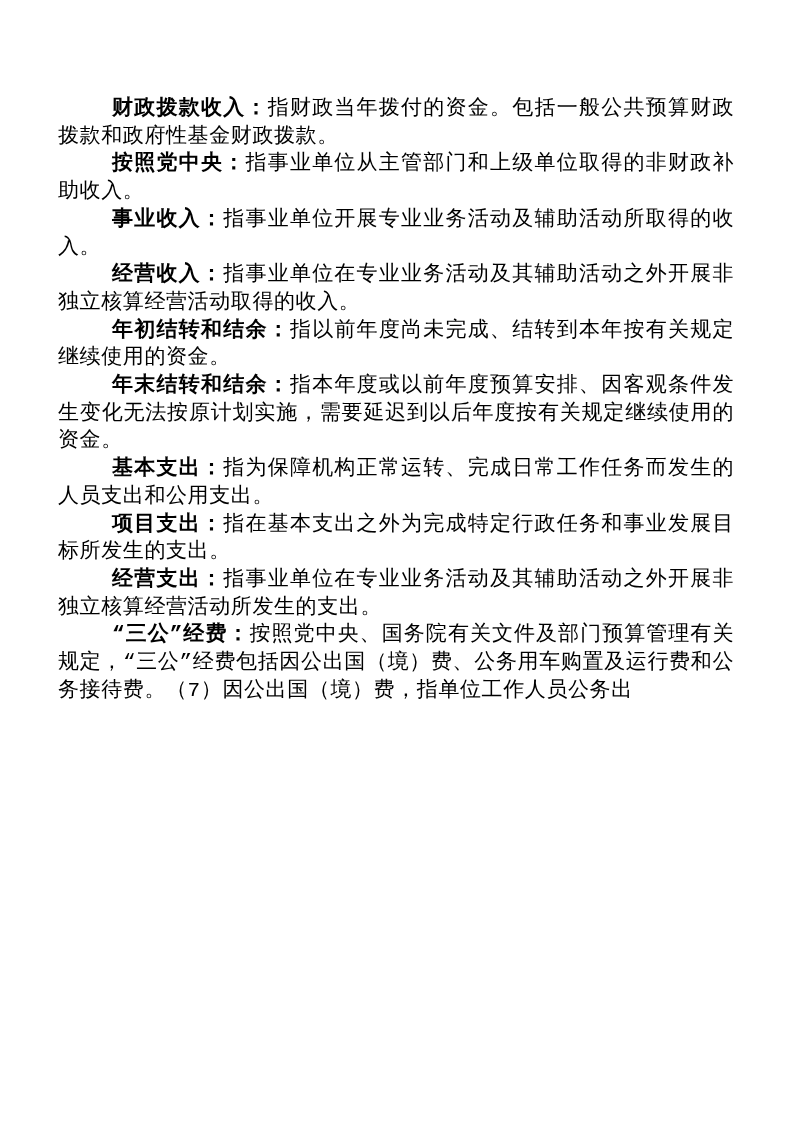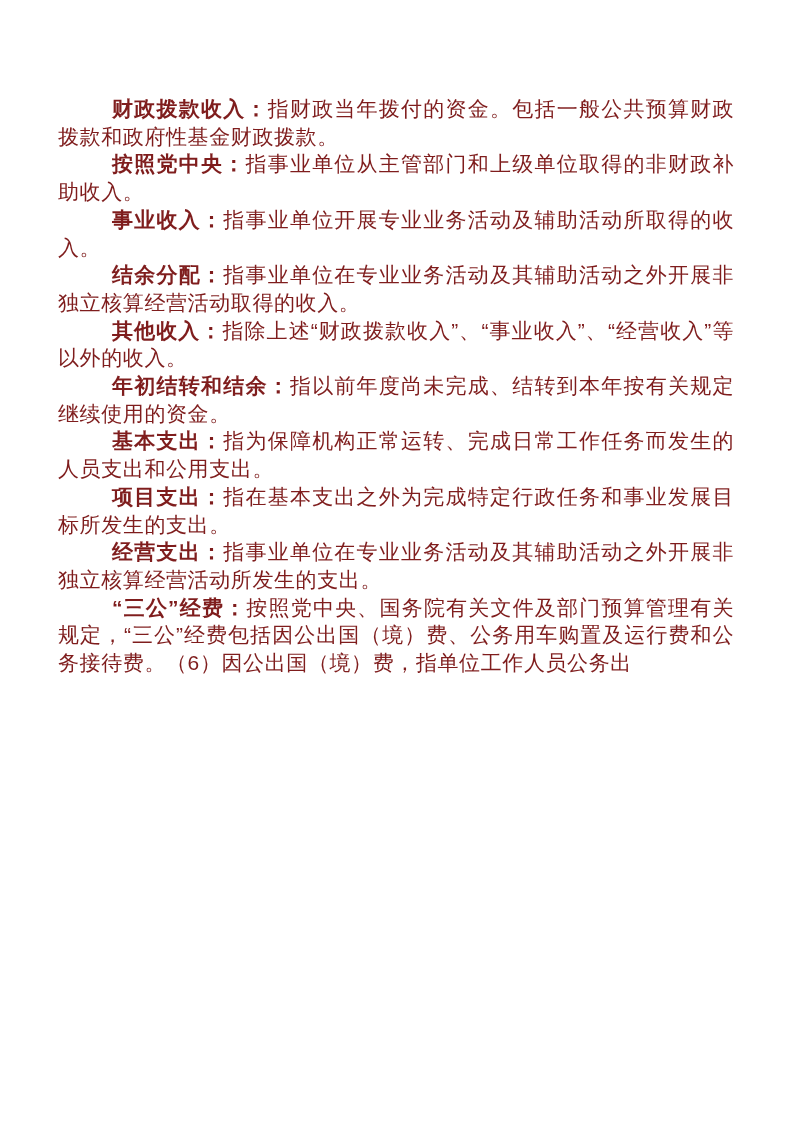--- a/index.html
+++ b/index.html
@@ -11,22 +11,22 @@
     width: 793px;
     height: 1122px;
     overflow: hidden;
   }
   .page {
     position: relative;
     width: 793px;
     height: 1122px;
     background: #ffffff;
     overflow: hidden;
-    font-family: Liberation Sans, sans-serif;
-    color: #7f1d1d;
+    font-family: Liberation Mono, monospace;
+    color: #000000;
   }
   .doc-body {
     position: absolute;
     left: 58px;
     top: 95px;
     width: 676px;
   }
   p.para {
     margin: 0;
     padding: 0;
@@ -46,21 +46,21 @@
   }
 </style>
 </head>
 <body>
 
 <div class="page">
   <div class="doc-body">
       <p class="para"><span class="term">财政拨款收入：</span><span class="definition">指财政当年拨付的资金。包括一般公共预算财政拨款和政府性基金财政拨款。</span></p>
       <p class="para"><span class="term">按照党中央：</span><span class="definition">指事业单位从主管部门和上级单位取得的非财政补助收入。</span></p>
       <p class="para"><span class="term">事业收入：</span><span class="definition">指事业单位开展专业业务活动及辅助活动所取得的收入。</span></p>
-      <p class="para"><span class="term">结余分配：</span><span class="definition">指事业单位在专业业务活动及其辅助活动之外开展非独立核算经营活动取得的收入。</span></p>
-      <p class="para"><span class="term">其他收入：</span><span class="definition">指除上述“财政拨款收入”、“事业收入”、“经营收入”等以外的收入。</span></p>
+      <p class="para"><span class="term">经营收入：</span><span class="definition">指事业单位在专业业务活动及其辅助活动之外开展非独立核算经营活动取得的收入。</span></p>
       <p class="para"><span class="term">年初结转和结余：</span><span class="definition">指以前年度尚未完成、结转到本年按有关规定继续使用的资金。</span></p>
+      <p class="para"><span class="term">年末结转和结余：</span><span class="definition">指本年度或以前年度预算安排、因客观条件发生变化无法按原计划实施，需要延迟到以后年度按有关规定继续使用的资金。</span></p>
       <p class="para"><span class="term">基本支出：</span><span class="definition">指为保障机构正常运转、完成日常工作任务而发生的人员支出和公用支出。</span></p>
       <p class="para"><span class="term">项目支出：</span><span class="definition">指在基本支出之外为完成特定行政任务和事业发展目标所发生的支出。</span></p>
       <p class="para"><span class="term">经营支出：</span><span class="definition">指事业单位在专业业务活动及其辅助活动之外开展非独立核算经营活动所发生的支出。</span></p>
-      <p class="para"><span class="term">“三公”经费：</span><span class="definition">按照党中央、国务院有关文件及部门预算管理有关规定，“三公”经费包括因公出国（境）费、公务用车购置及运行费和公务接待费。（6）因公出国（境）费，指单位工作人员公务出</span></p>
+      <p class="para"><span class="term">“三公”经费：</span><span class="definition">按照党中央、国务院有关文件及部门预算管理有关规定，“三公”经费包括因公出国（境）费、公务用车购置及运行费和公务接待费。（7）因公出国（境）费，指单位工作人员公务出</span></p>
     </div>
 </div>
 
 </body></html>

